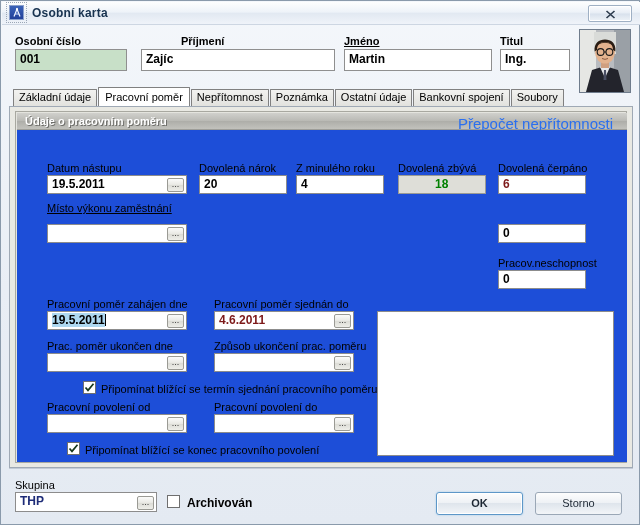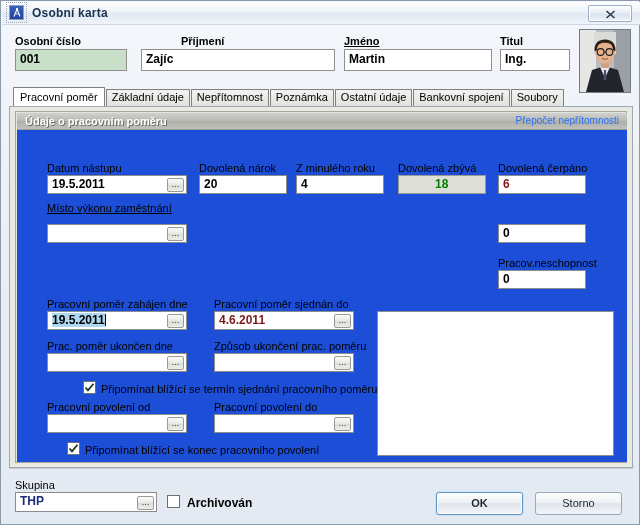--- a/index.html
+++ b/index.html
@@ -95,21 +95,21 @@
     position:absolute;left:1px;top:1px;width:610px;height:17px;
     background:linear-gradient(180deg,#d0d0cc 0%,#b9b9b4 50%,#aeaea9 52%,#c2c2bd 100%);
     border-bottom:1px solid #9d9d98;
     box-sizing:border-box;
   }
   .grpbar-title{
     position:absolute;left:8px;top:2px;font-size:11px;font-weight:bold;color:#ffffff;
     text-shadow:1px 1px 0 #6e6e6a;
   }
   .grpbar-link{
-    position:absolute;right:8px;top:2px;font-size:10px;color:#2a6ff0;
+    position:absolute;right:14px;top:2px;font-size:15px;color:#2a6ff0;
     text-decoration:none;cursor:pointer;
   }
   .body{
     position:absolute;left:1px;top:18px;width:610px;height:332px;
     background:#1d4ed8;
   }
   
   .flbl{position:absolute;font-size:11px;color:#000;white-space:nowrap;}
   .inp{
     position:absolute;box-sizing:border-box;
@@ -215,22 +215,22 @@
         <circle cx="20.6" cy="22" r="3.4" fill="none" stroke="#1a1a1a" stroke-width="1.1"></circle>
         <circle cx="29.4" cy="22" r="3.4" fill="none" stroke="#1a1a1a" stroke-width="1.1"></circle>
         <path d="M24 22 L26 22" stroke="#1a1a1a" stroke-width="1"></path>
 
         <path d="M22 28.5 Q25 30.2 28 28.5" stroke="#8a5a42" stroke-width="1" fill="none"></path>
       </svg>
     </div>
   </div>
 
   <div class="tabstrip">
+    <div class="tab">Základní údaje</div>
     <div class="tab active">Pracovní poměr</div>
-    <div class="tab">Základní údaje</div>
     <div class="tab">Nepřítomnost</div>
     <div class="tab">Poznámka</div>
     <div class="tab">Ostatní údaje</div>
     <div class="tab">Bankovní spojení</div>
     <div class="tab">Soubory</div>
   </div>
 
   <div class="page">
     <div class="page-inner">
 

